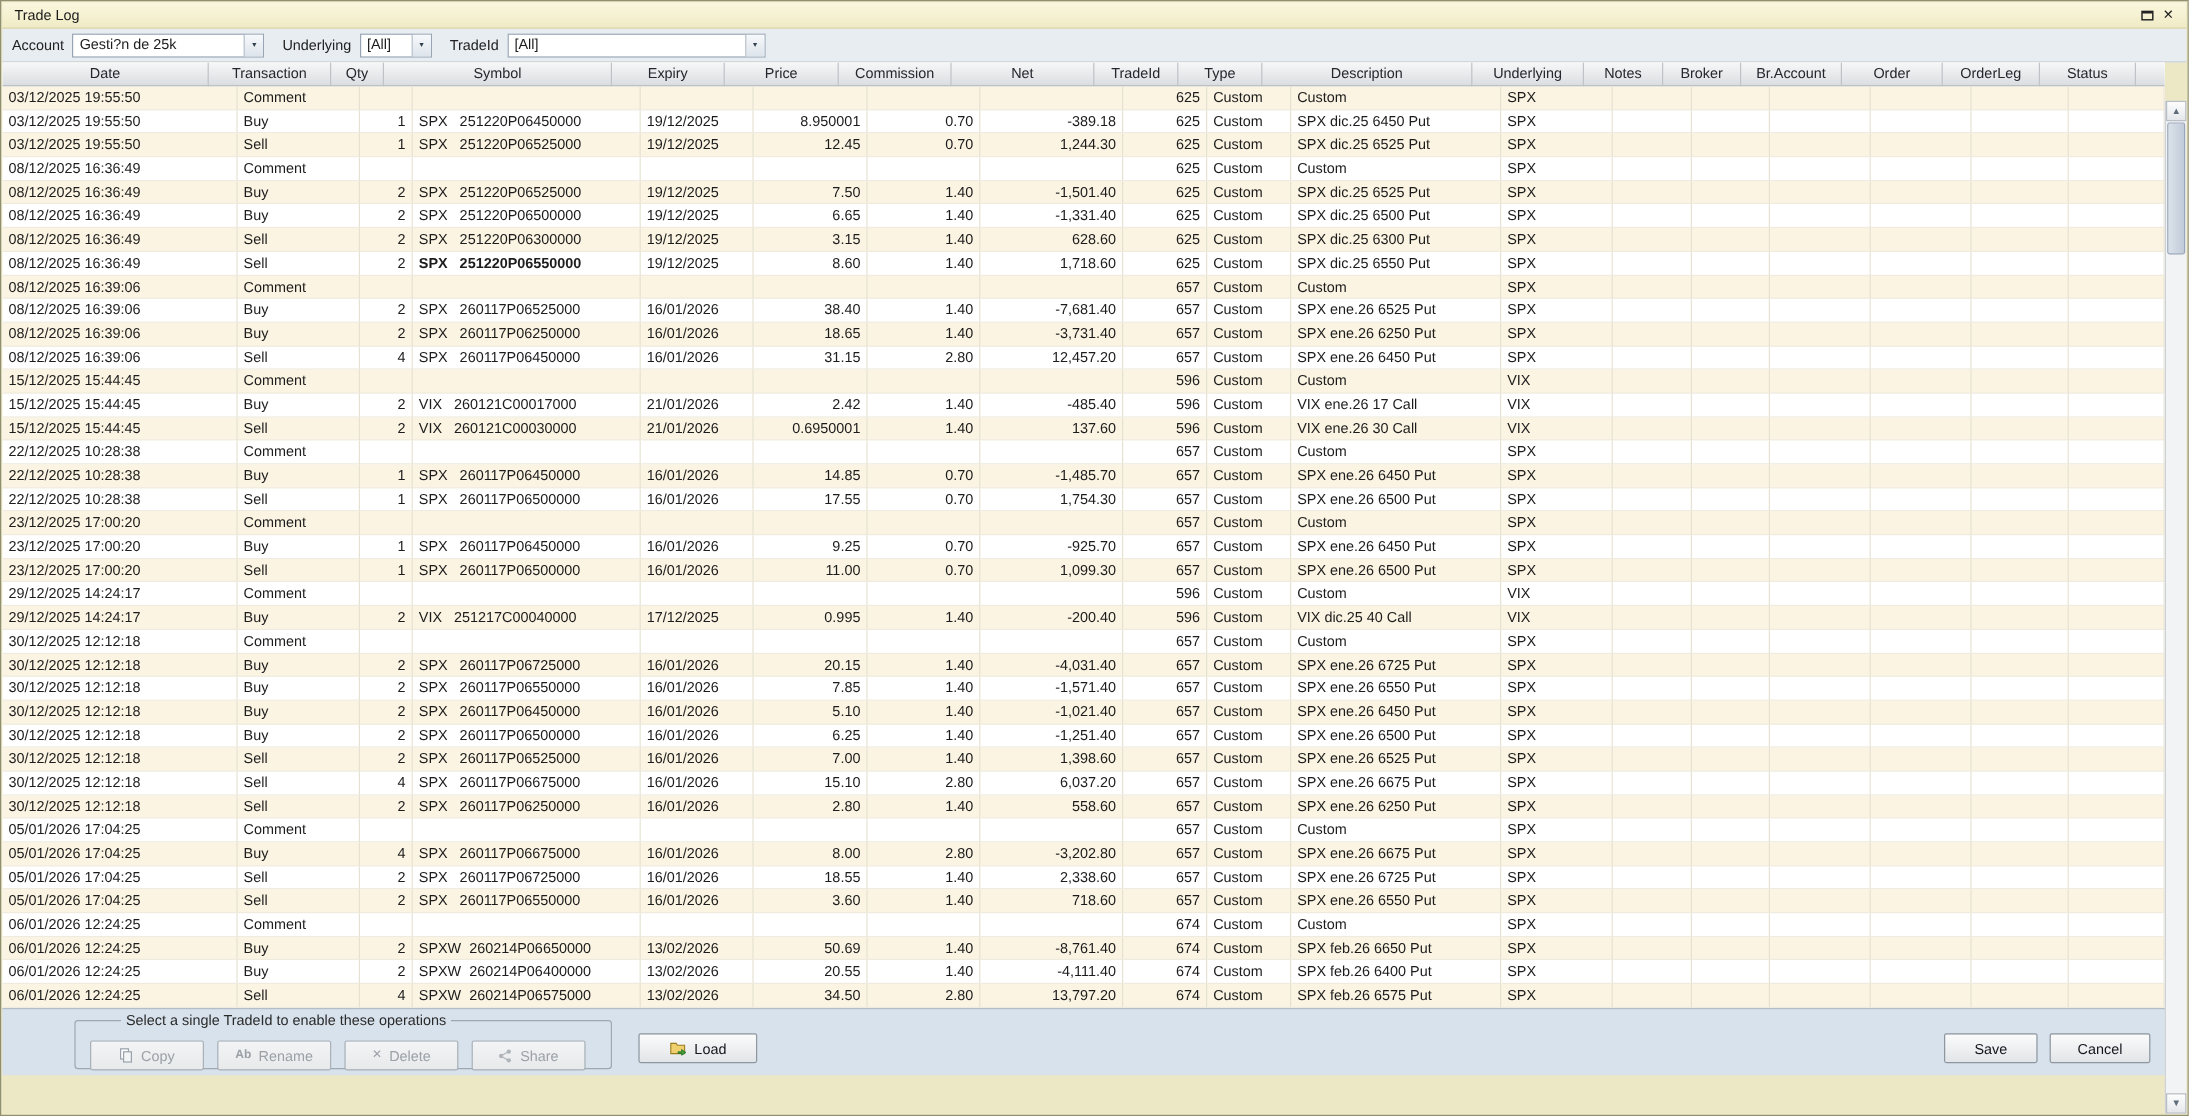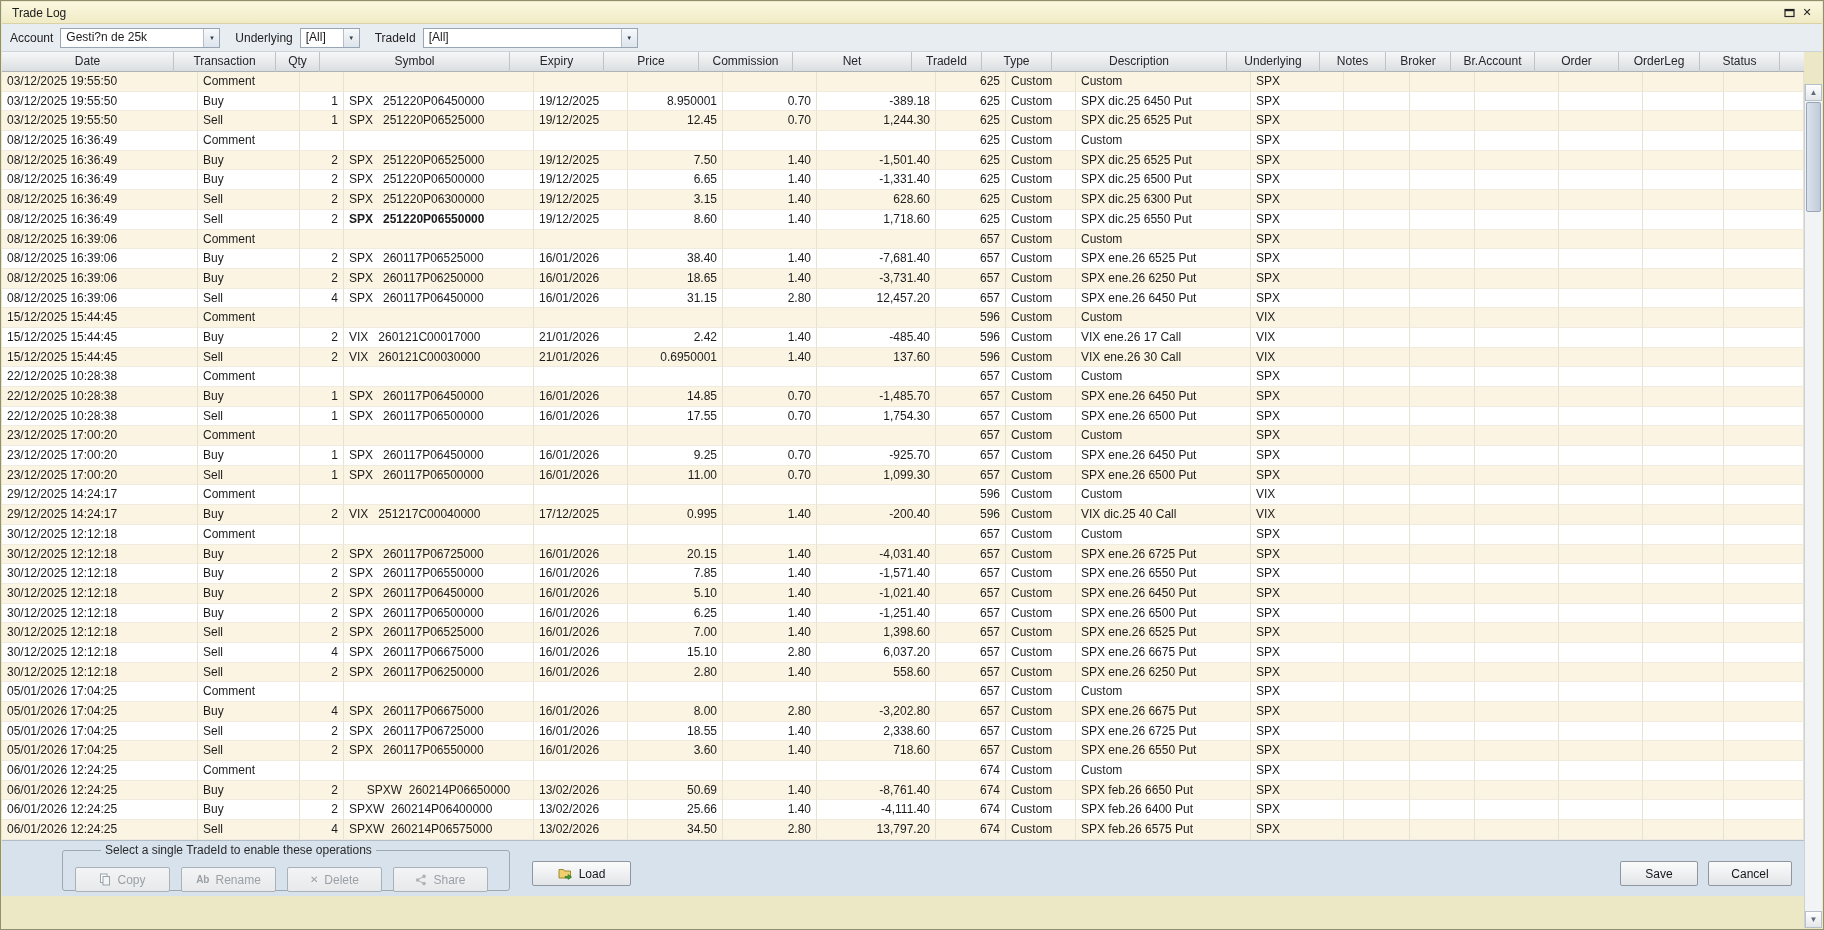--- a/index.html
+++ b/index.html
@@ -837,21 +837,21 @@
           <div class="cell a-left" style="width: 65px;"></div>
           <div class="cell a-left" style="width: 84px;"></div>
           <div class="cell a-left" style="width: 84px;"></div>
           <div class="cell a-left" style="width: 81px;"></div>
           <div class="cell a-left" style="width: 80px;"></div>
         </div>
         <div class="grow even">
           <div class="cell a-left" style="width: 196px;">06/01/2026 12:24:25</div>
           <div class="cell a-left" style="width: 102px;">Buy</div>
           <div class="cell a-right" style="width: 44px;">2</div>
-          <div class="cell a-left" style="width: 190px; text-align: center;">SPXW  260214P06650000</div>
+          <div class="cell a-left" style="width: 190px;">SPXW  260214P06650000</div>
           <div class="cell a-left" style="width: 94px;">13/02/2026</div>
           <div class="cell a-right" style="width: 95px;">50.69</div>
           <div class="cell a-right" style="width: 94px;">1.40</div>
           <div class="cell a-right" style="width: 119px;">-8,761.40</div>
           <div class="cell a-right" style="width: 70px;">674</div>
           <div class="cell a-left" style="width: 70px;">Custom</div>
           <div class="cell a-left" style="width: 175px;">SPX feb.26 6650 Put</div>
           <div class="cell a-left" style="width: 93px;">SPX</div>
           <div class="cell a-left" style="width: 66px;"></div>
           <div class="cell a-left" style="width: 65px;"></div>
@@ -859,21 +859,21 @@
           <div class="cell a-left" style="width: 84px;"></div>
           <div class="cell a-left" style="width: 81px;"></div>
           <div class="cell a-left" style="width: 80px;"></div>
         </div>
         <div class="grow odd">
           <div class="cell a-left" style="width: 196px;">06/01/2026 12:24:25</div>
           <div class="cell a-left" style="width: 102px;">Buy</div>
           <div class="cell a-right" style="width: 44px;">2</div>
           <div class="cell a-left" style="width: 190px;">SPXW  260214P06400000</div>
           <div class="cell a-left" style="width: 94px;">13/02/2026</div>
-          <div class="cell a-right" style="width: 95px;">25.66</div>
+          <div class="cell a-right" style="width: 95px;">20.55</div>
           <div class="cell a-right" style="width: 94px;">1.40</div>
           <div class="cell a-right" style="width: 119px;">-4,111.40</div>
           <div class="cell a-right" style="width: 70px;">674</div>
           <div class="cell a-left" style="width: 70px;">Custom</div>
           <div class="cell a-left" style="width: 175px;">SPX feb.26 6400 Put</div>
           <div class="cell a-left" style="width: 93px;">SPX</div>
           <div class="cell a-left" style="width: 66px;"></div>
           <div class="cell a-left" style="width: 65px;"></div>
           <div class="cell a-left" style="width: 84px;"></div>
           <div class="cell a-left" style="width: 84px;"></div>

